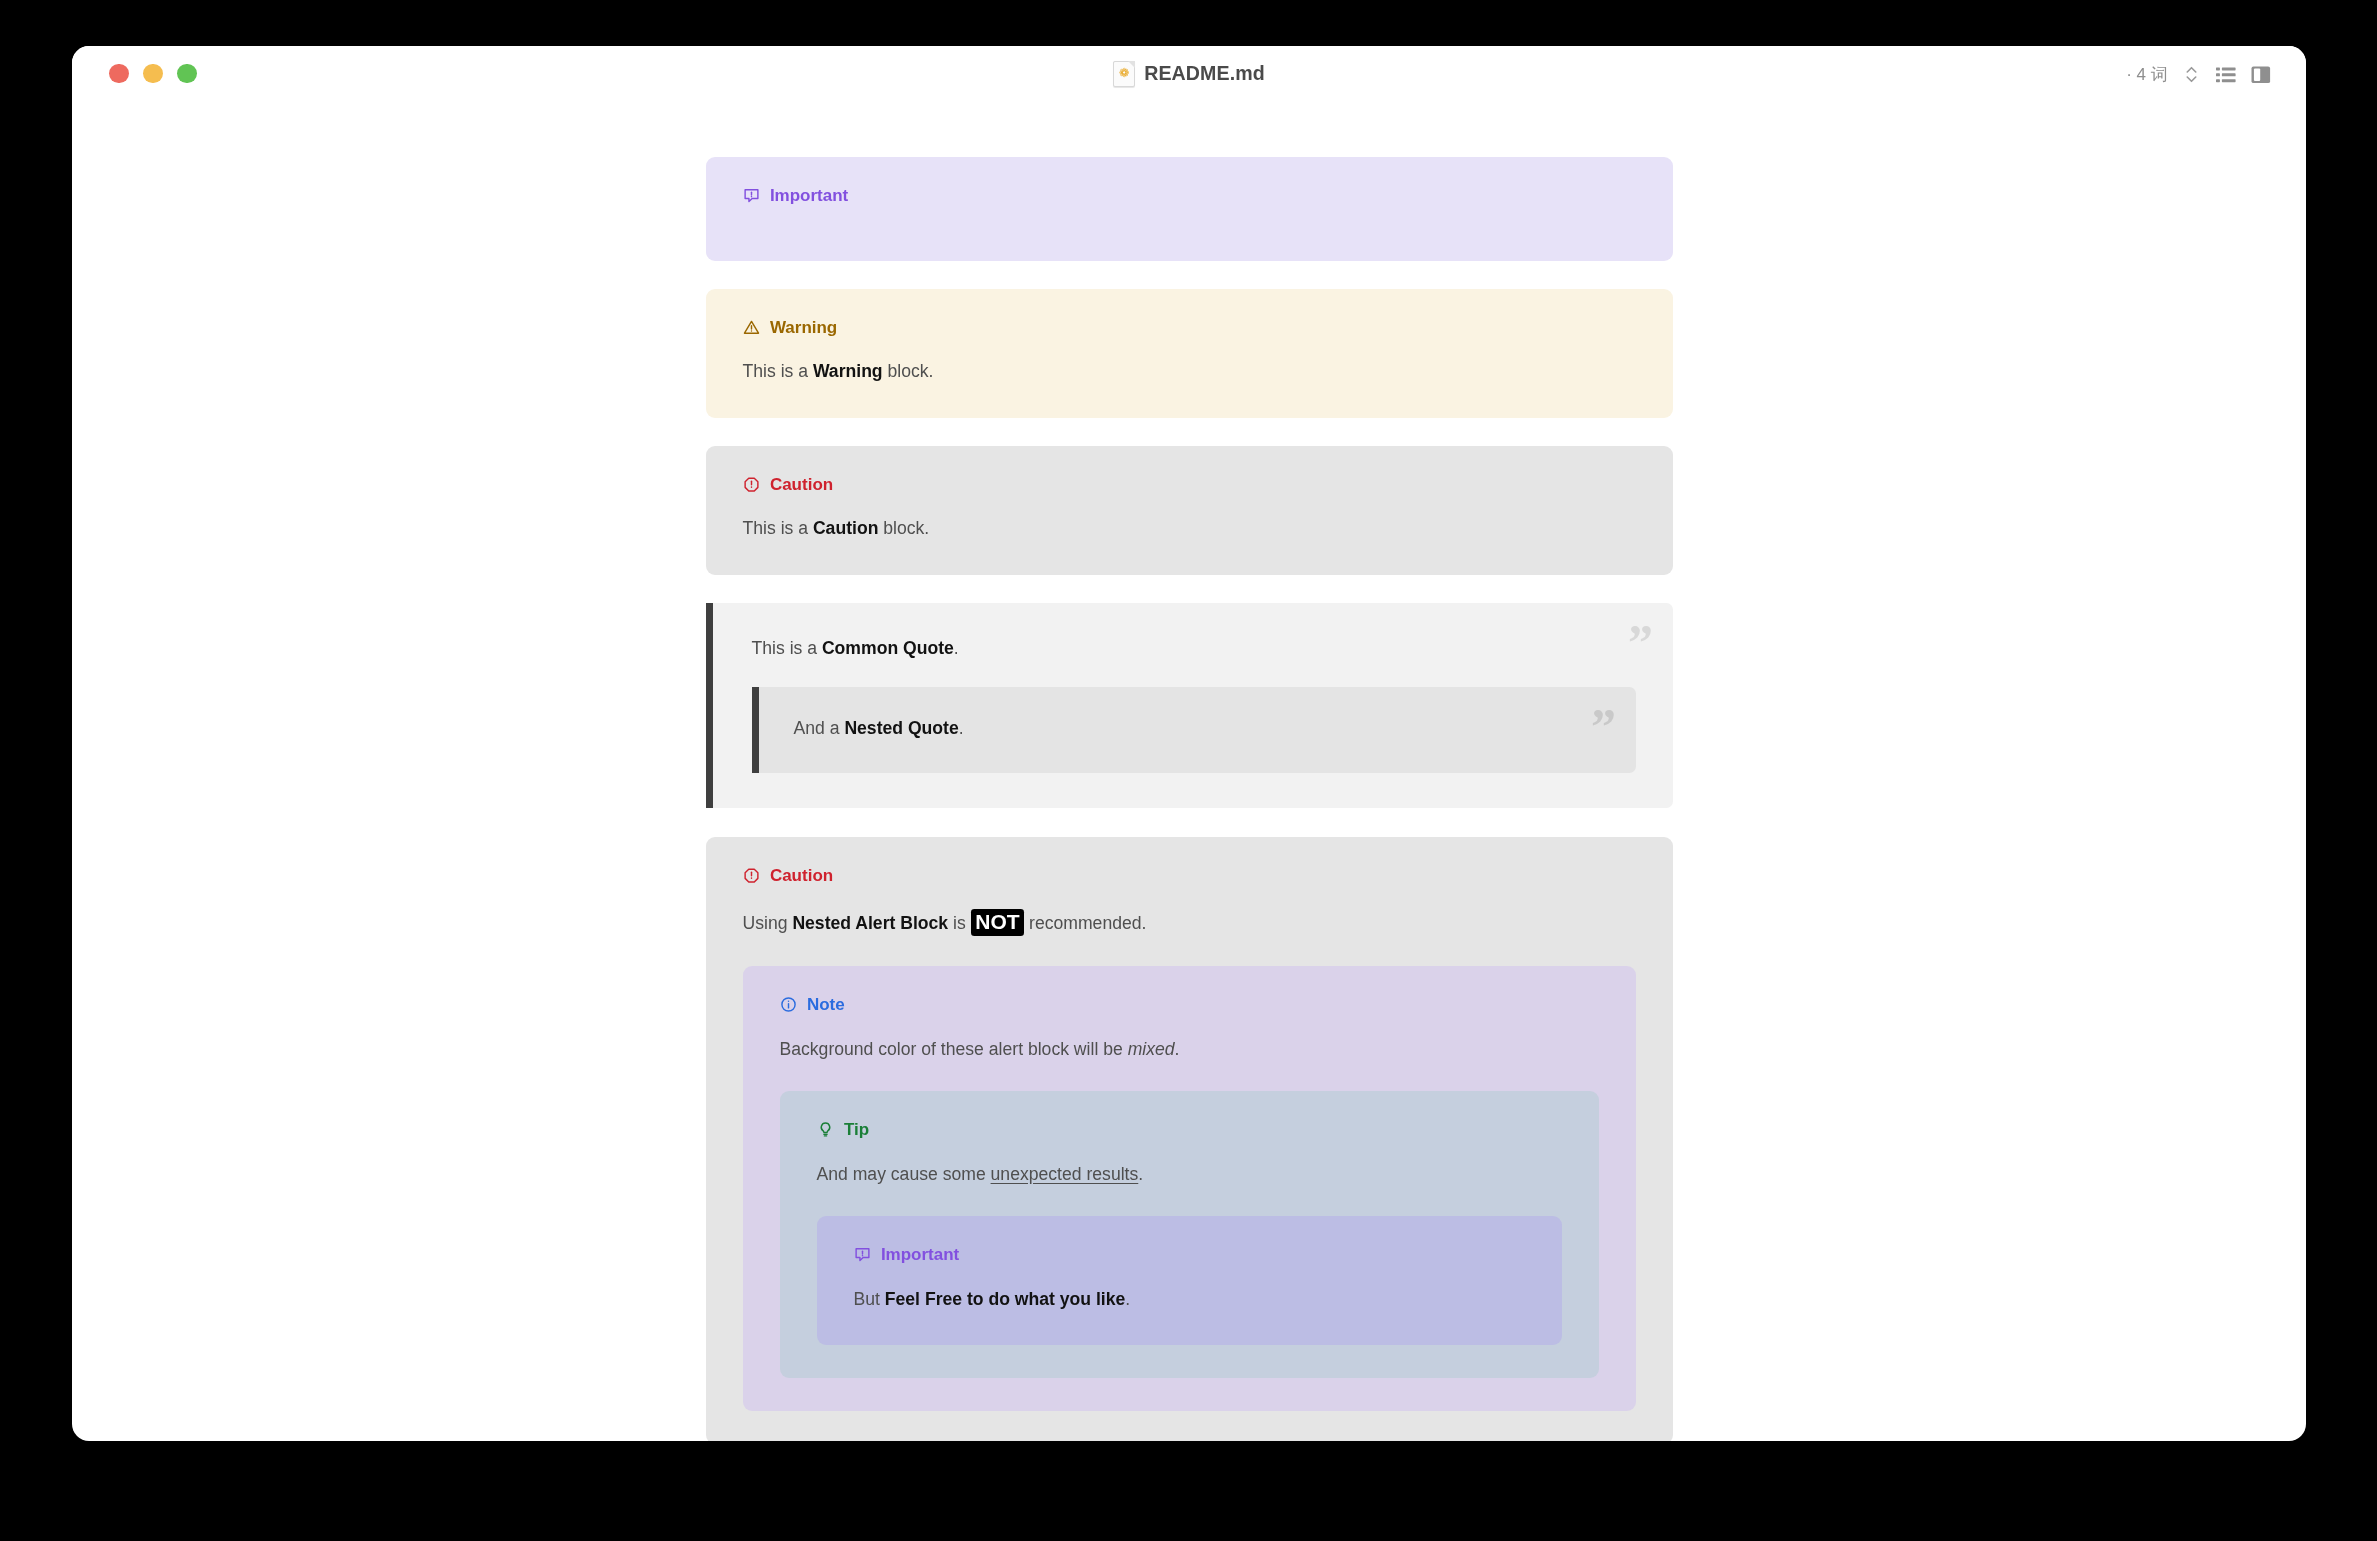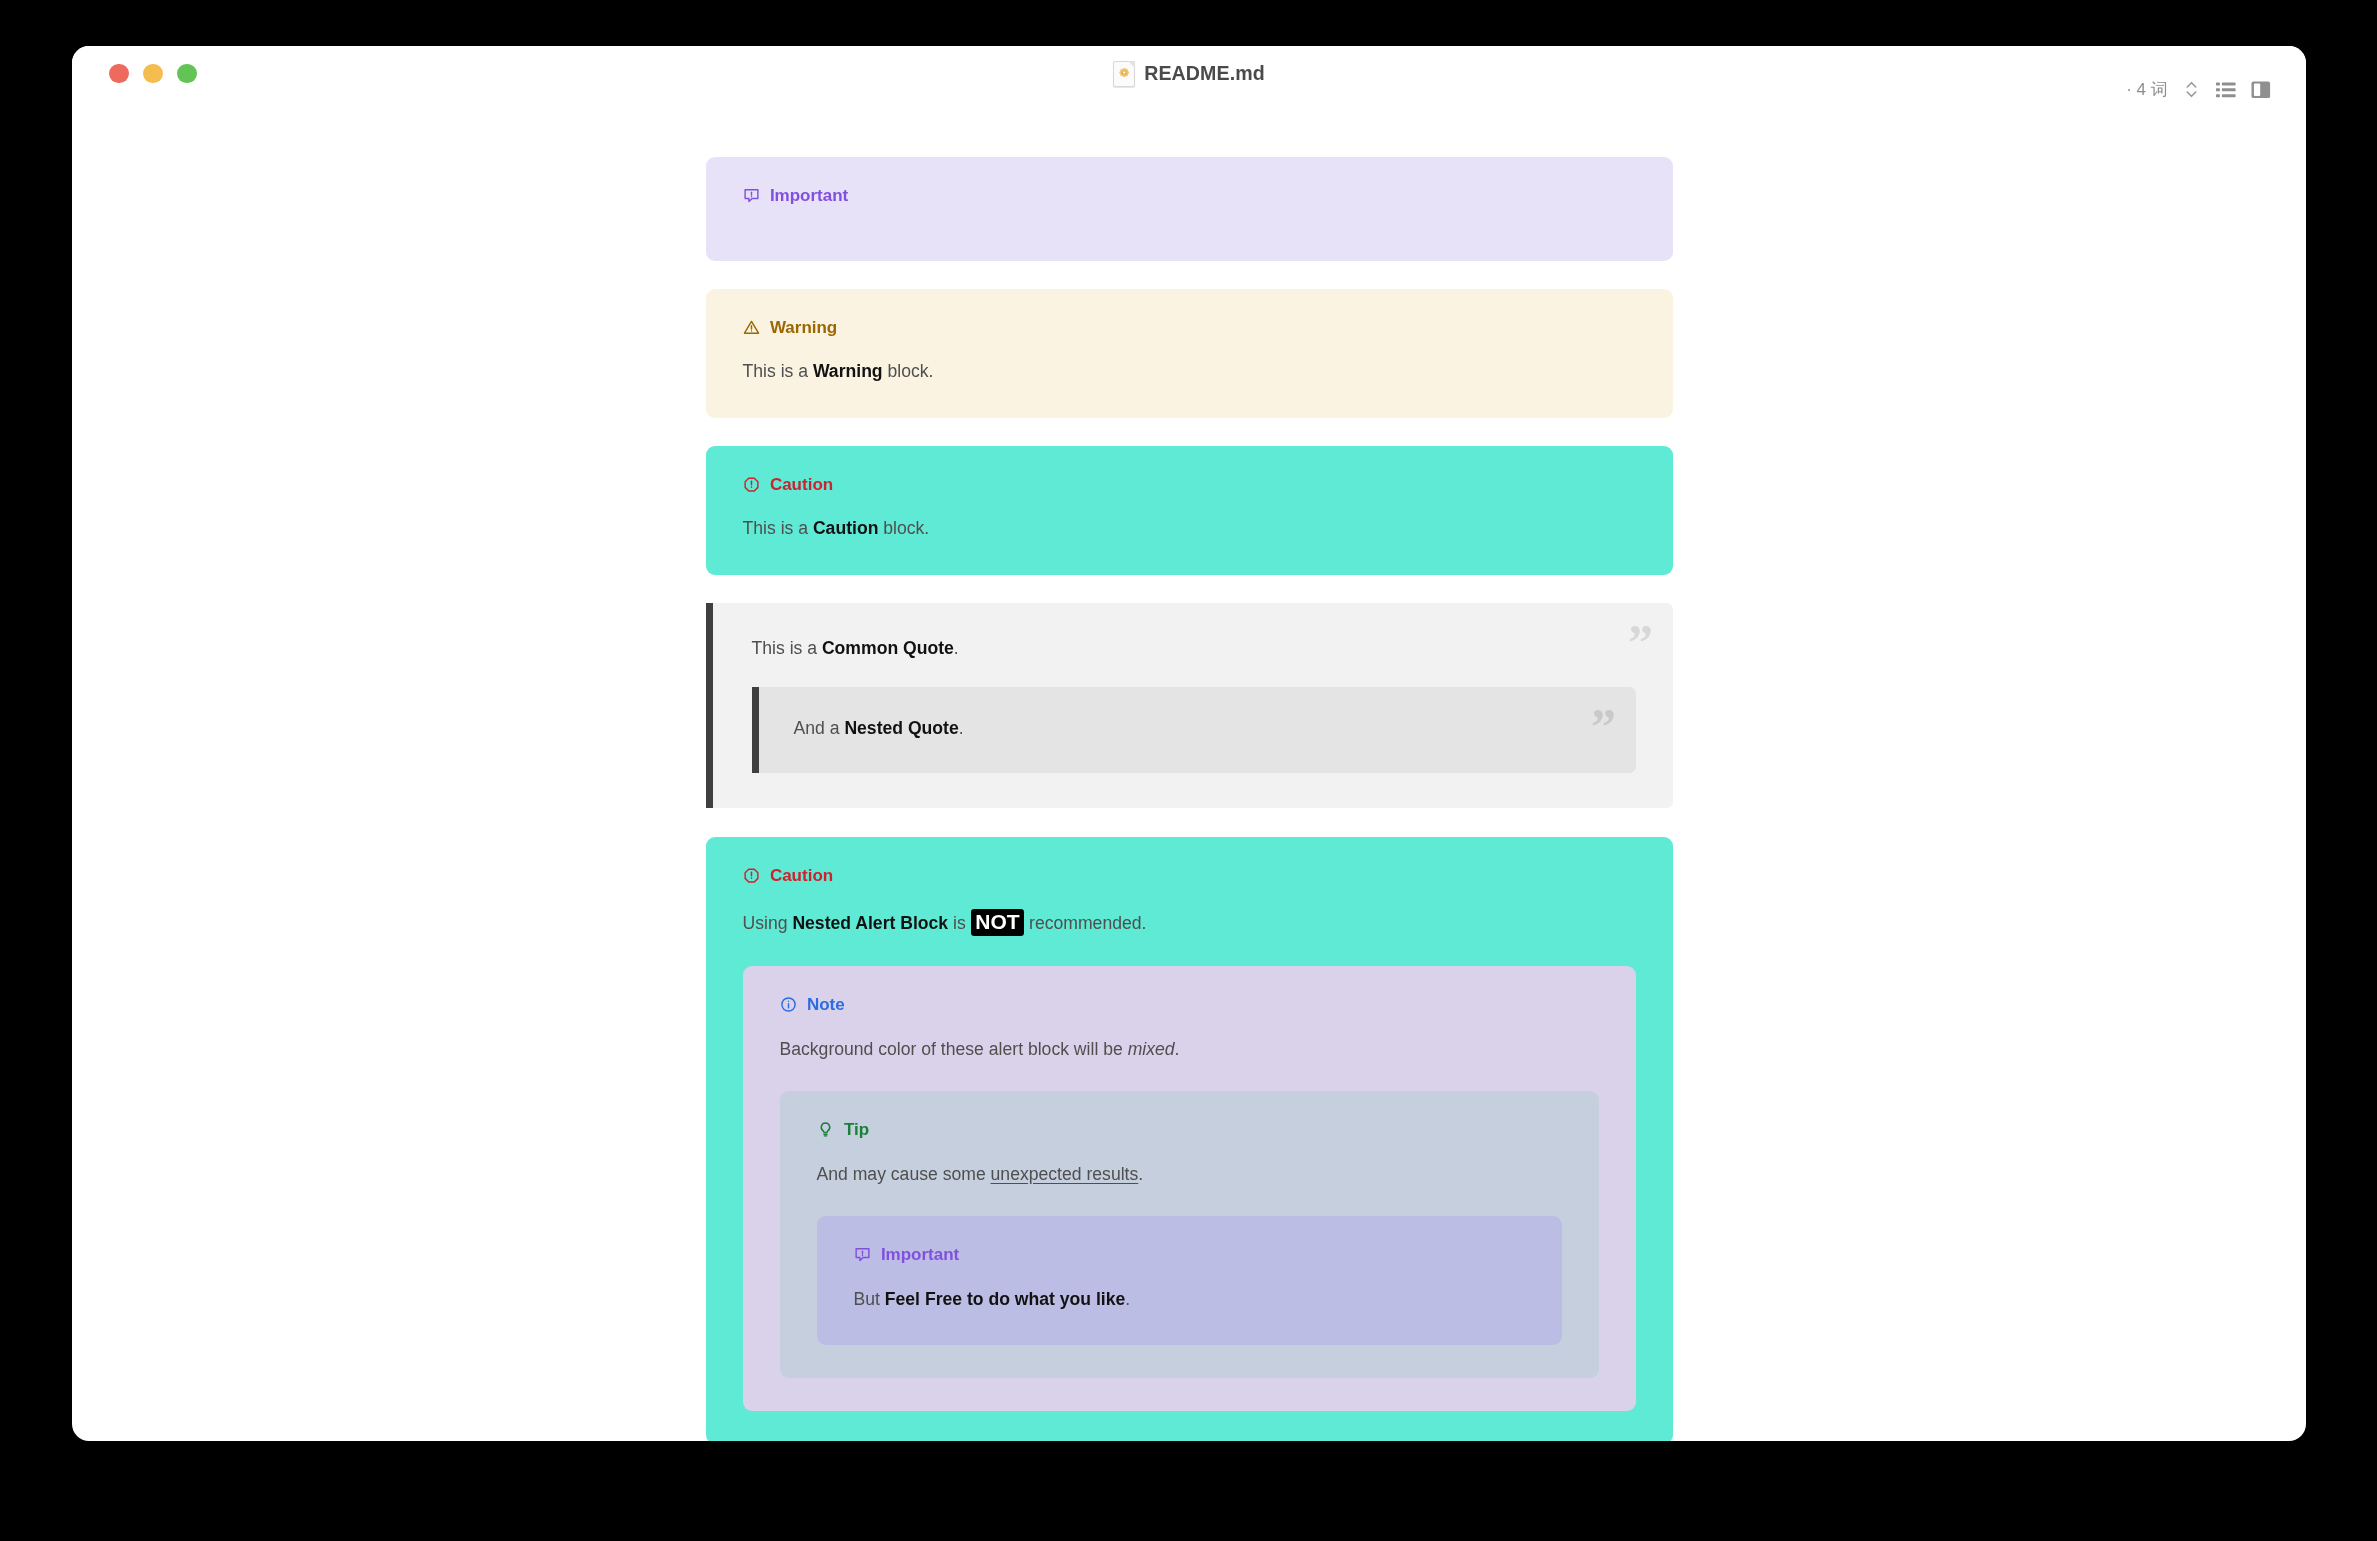--- a/index.html
+++ b/index.html
@@ -67,21 +67,21 @@
     font-size: 12.4px; line-height: 1;
     color: #e8a317;
   }
   .title-text {
     font-size: 19.6px; font-weight: bold;
     color: #4a4a4a; letter-spacing: 0.1px;
   }
 
   .tb-right {
     position: absolute;
-    right: 35px; top: 16px; height: 55px;
+    right: 35px; top: 1px; height: 55px;
     display: flex; align-items: center; gap: 15.7px;
     color: #9a9a9a;
   }
   .wordcount {
     font-size: 17px; color: #8e8e8e; white-space: nowrap;
   }
   .tb-icon { display: flex; align-items: center; justify-content: center; }
 
   
   .docbody {
@@ -123,21 +123,21 @@
     font-weight: bold;
     font-size: 21px;
     border-radius: 3.3px;
     padding: 1.3px 4.6px 2.6px 4.6px;
   }
 
   .a-important { background: #e7e2f8; }
   .a-important .alert-head { color: #8250df; }
   .a-warning   { background: #faf3e2; }
   .a-warning .alert-head { color: #9a6700; }
-  .a-caution   { background: #5eead4; }
+  .a-caution   { background: #e5e5e5; }
   .a-caution .alert-head { color: #cf222e; }
   .a-note      { background: #dad2ea; }
   .a-note .alert-head { color: #2b6cdf; }
   .a-tip       { background: #c5cfde; }
   .a-tip .alert-head { color: #1a7f37; }
   .a-important-inner { background: #bcbde4; }
   .a-important-inner .alert-head { color: #8250df; }
 
   
   .alert .alert {

